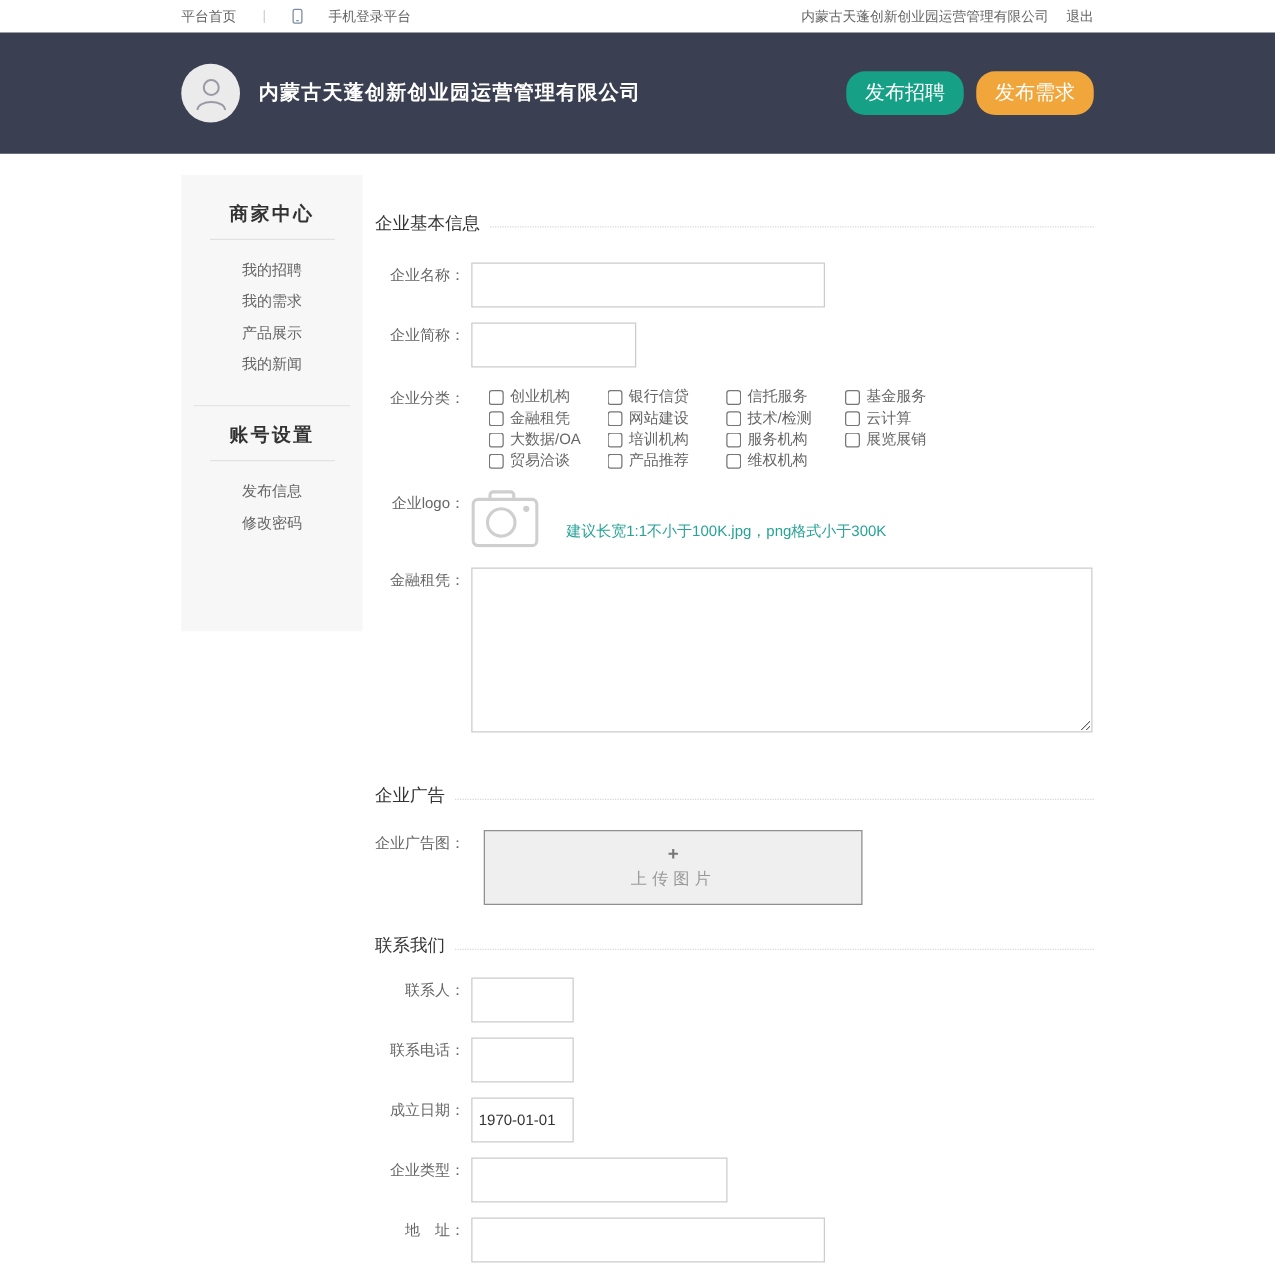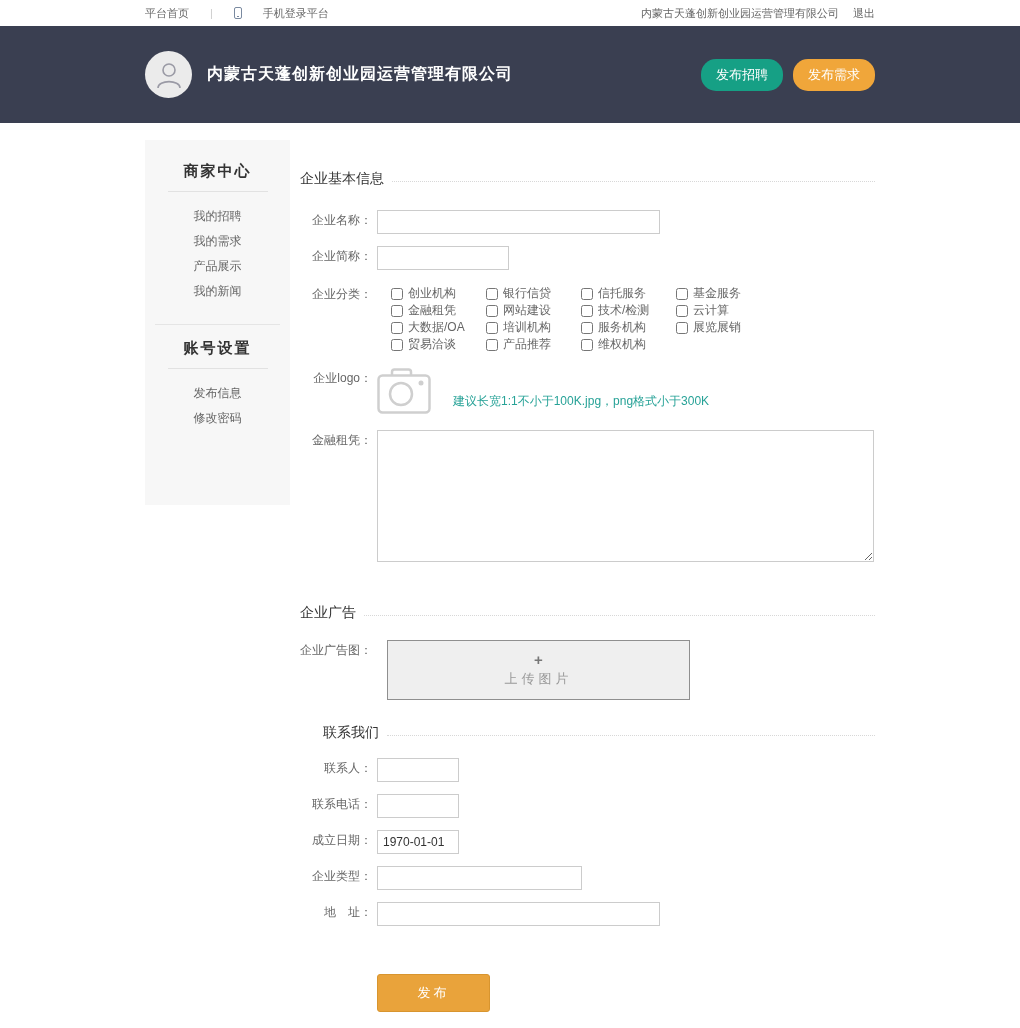--- a/index.html
+++ b/index.html
@@ -24,40 +24,40 @@
   .topbar a{color:#666;text-decoration:none;cursor:pointer;}
   .tb-divider{color:#ccc;}
   .phone-icon{display:inline-block;width:8px;height:12px;border:1px solid #7a8aa0;border-radius:2px;position:relative;}
   .phone-icon:after{content:"";position:absolute;left:2px;bottom:1px;width:2px;height:1px;background:#7a8aa0;}
   
   .header{background:var(--header_bg);height:97px;}
   .header .container{display:flex;align-items:center;height:100%;}
   .avatar{width:47px;height:47px;border-radius:50%;background:#ebebeb;display:flex;align-items:center;justify-content:center;flex:none;}
   .company-title{color:#fff;font-size:16px;font-weight:bold;margin-left:15px;letter-spacing:1px;}
   .header-btns{margin-left:auto;display:flex;gap:10px;}
-  .btn-pill{border:none;border-radius:15px;padding:7px 15px;font-size:13px;color:#fff;cursor:pointer;font-family:inherit;}
+  .btn-pill{border:none;border-radius:15px;padding:7px 15px;font-size:16px;color:#fff;cursor:pointer;font-family:inherit;}
   .btn-teal{background:var(--teal_button);}
   .btn-orange{background:var(--orange_button);}
   
   .content{display:flex;gap:10px;align-items:flex-start;margin-top:17px;}
   
   .sidebar{width:145px;background:#f7f7f7;padding:14px 0 30px;height:365px;flex:none;}
   .side-title{font-size:15px;font-weight:bold;text-align:center;color:#333;padding:8px 0 10px;letter-spacing:2px;}
   .side-short-line{width:100px;border-top:1px solid #e2e2e2;margin:0 auto 12px;}
   .side-item{text-align:center;font-size:12px;color:#666;padding:4px 0;cursor:pointer;}
   .side-divider{border-top:1px solid #e5e5e5;margin:20px 10px 6px;}
   
   .main{flex:1;font-size:12px;}
   .page-title{font-size:13px;color:#333;padding:4px 0 12px;border-bottom:1px solid #ececec;}
   .section-head{display:flex;align-items:center;margin-top:30px;font-size:14px;color:#333;}
   .section-head .dots{flex:1;border-top:1px dotted #d8d8d8;margin-left:8px;margin-top:4px;}
   .form-row{display:flex;align-items:flex-start;margin-top:12px;}
   .form-row.top{align-items:flex-start;}
   .f-label{width:72px;text-align:right;font-size:12px;color:#666;margin-right:5px;flex:none;line-height:20px;white-space:nowrap;}
-  input.text{border:1px solid #ccc;height:24px;padding:0 5px;font-size:12px;color:#333;font-family:inherit;background:#fff;}
+  input.text{border:1px solid #ccc;height:36px;padding:0 5px;font-size:12px;color:#333;font-family:inherit;background:#fff;}
   .w-lg{width:283px;}
   .w-md{width:205px;}
   .w-sm{width:132px;}
   .w-xs{width:82px;}
   
   .cb-grid{display:grid;grid-template-columns:repeat(4,95px);row-gap:2px;margin-top:2px;}
   .cb{display:flex;align-items:center;gap:5px;font-size:12px;color:#666;cursor:pointer;height:15px;padding-left:14px;}
   .cb input{width:12px;height:12px;margin:0;}
   
   .logo-block{display:flex;align-items:flex-end;}
@@ -232,21 +232,21 @@
     </div>
 
     <div class="form-row top ad-row">
       <span class="f-label">企业广告图：</span>
       <div class="upload-box">
         <span class="upload-plus">+</span>
         <span class="upload-text">上传图片</span>
       </div>
     </div>
 
-    <div class="section-head" style="margin-top:24px;margin-left:23px;">
+    <div class="section-head" style="margin-top:24px;">
       <span>联系我们</span>
       <span class="dots"></span>
     </div>
 
     <div class="form-row" style="margin-top:16px;">
       <span class="f-label">联系人：</span>
       <input class="text w-xs" type="text" value="" style="">
     </div>
     <div class="form-row">
       <span class="f-label">联系电话：</span>

